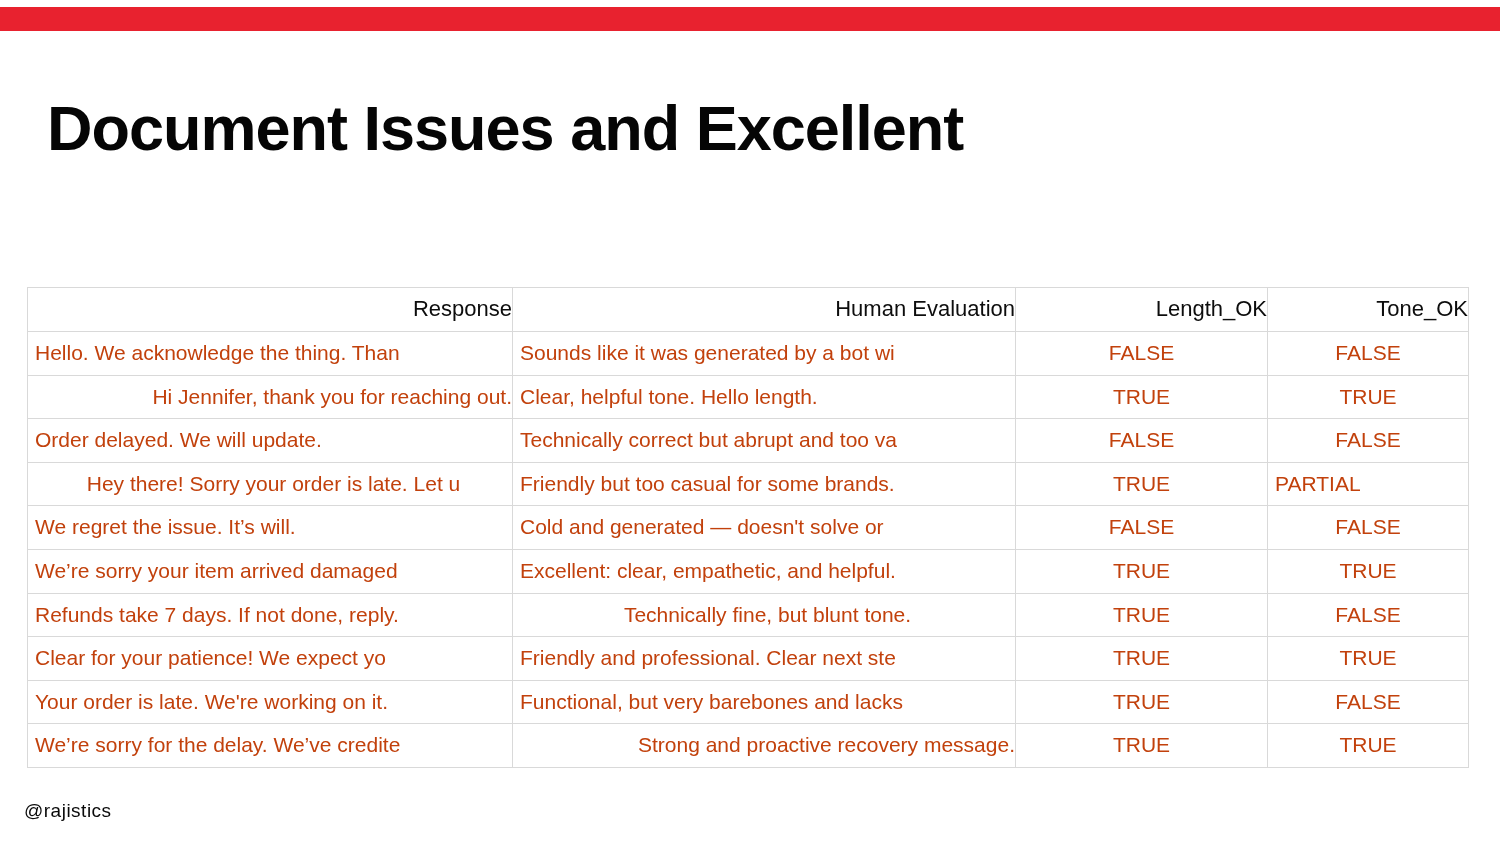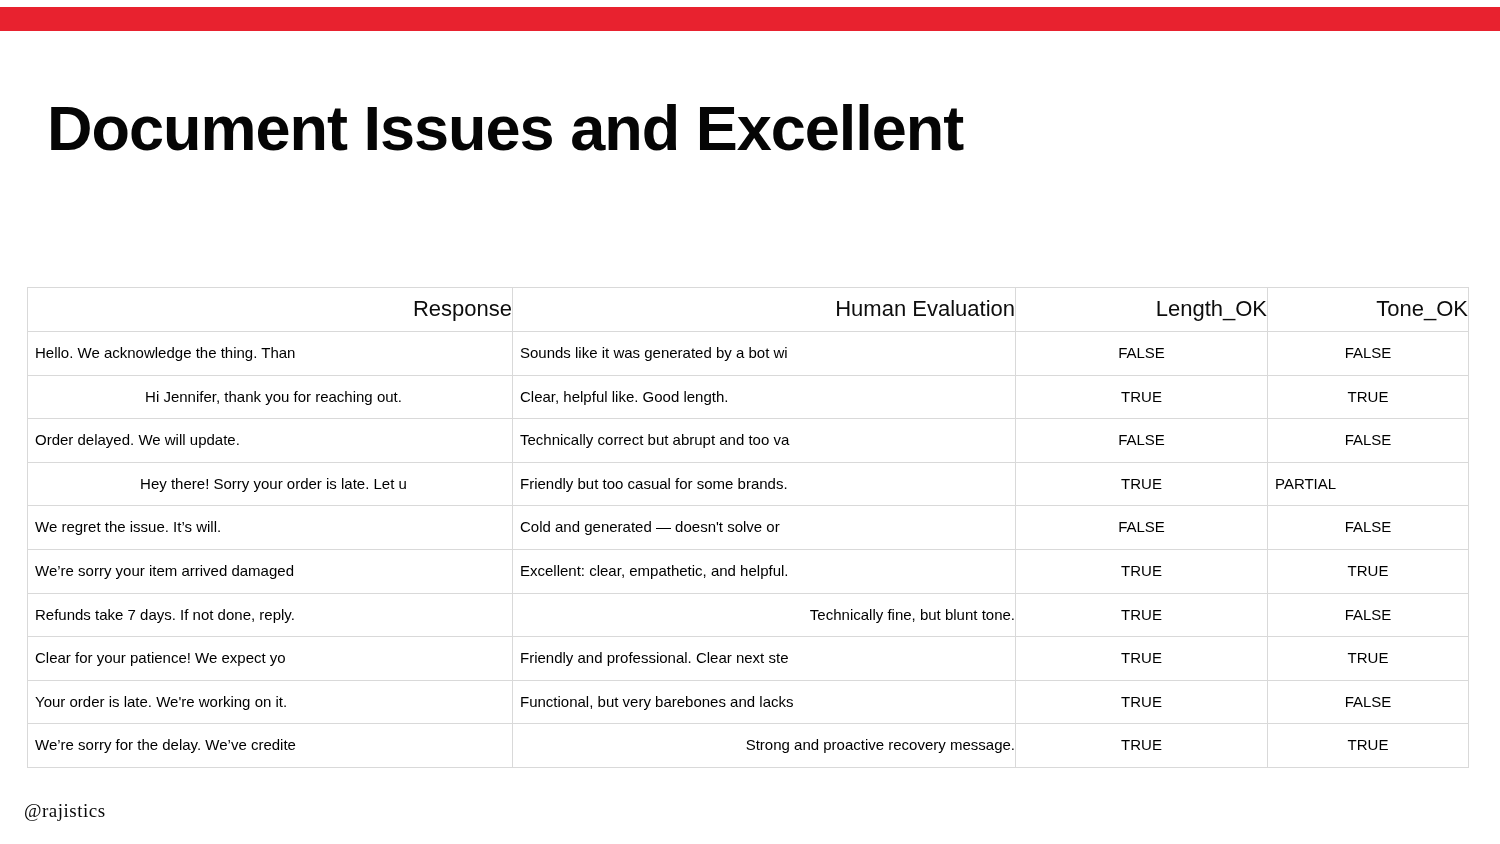--- a/index.html
+++ b/index.html
@@ -37,39 +37,39 @@
   }
   table.eval{
     border-collapse:collapse;
     table-layout:fixed;
     width:1441px;
     background:#ffffff;
   }
   table.eval th, table.eval td{
     border:1px solid var(--grid);
     height:42.6px;
-    font-size:15px;
+    font-size:21px;
     line-height:42.6px;
     white-space:nowrap;
     overflow:hidden;
     vertical-align:middle;
-    color:#000000;
+    color:#c2410c;
   }
   table.eval th{
     font-weight:normal;
     font-size:22px;
     text-align:right;
     height:44px;
     color:#0d0d0d;
   }
   table.eval td.al{ padding-left:7px; }
   .footer-handle{
     position:absolute;
     left:24px; top:800px;
-    font-family:Liberation Serif, serif;
+    font-family:Liberation Sans, sans-serif;
     font-size:19px;
     letter-spacing:0.5px;
     color:#0a0a0a;
     white-space:nowrap;
   }
 </style>
 </head>
 <body>
 
 <div>
@@ -95,22 +95,22 @@
           </tr>
       </thead>
       <tbody>
           <tr>
             <td class="al" style="text-align: left;">Hello. We acknowledge the thing. Than</td>
             <td class="al" style="text-align: left;">Sounds like it was generated by a bot wi</td>
             <td style="text-align: center;">FALSE</td>
             <td style="text-align: center;">FALSE</td>
           </tr>
           <tr>
-            <td class="al" style="text-align: center;">Hi Jennifer, thank you for reaching out.</td>
-            <td class="al" style="text-align: left;">Clear, helpful like. Good length.</td>
+            <td class="al" style="text-align: right;">Hi Jennifer, thank you for reaching out.</td>
+            <td class="al" style="text-align: left;">Clear, helpful tone. Hello length.</td>
             <td style="text-align: center;">TRUE</td>
             <td style="text-align: center;">TRUE</td>
           </tr>
           <tr>
             <td class="al" style="text-align: left;">Order delayed. We will update.</td>
             <td class="al" style="text-align: left;">Technically correct but abrupt and too va</td>
             <td style="text-align: center;">FALSE</td>
             <td style="text-align: center;">FALSE</td>
           </tr>
           <tr>
@@ -126,21 +126,21 @@
             <td style="text-align: center;">FALSE</td>
           </tr>
           <tr>
             <td class="al" style="text-align: left;">We’re sorry your item arrived damaged</td>
             <td class="al" style="text-align: left;">Excellent: clear, empathetic, and helpful.</td>
             <td style="text-align: center;">TRUE</td>
             <td style="text-align: center;">TRUE</td>
           </tr>
           <tr>
             <td class="al" style="text-align: left;">Refunds take 7 days. If not done, reply.</td>
-            <td class="al" style="text-align: right;">Technically fine, but blunt tone.</td>
+            <td class="al" style="text-align: center;">Technically fine, but blunt tone.</td>
             <td style="text-align: center;">TRUE</td>
             <td style="text-align: center;">FALSE</td>
           </tr>
           <tr>
             <td class="al" style="text-align: left;">Clear for your patience! We expect yo</td>
             <td class="al" style="text-align: left;">Friendly and professional. Clear next ste</td>
             <td style="text-align: center;">TRUE</td>
             <td style="text-align: center;">TRUE</td>
           </tr>
           <tr>

